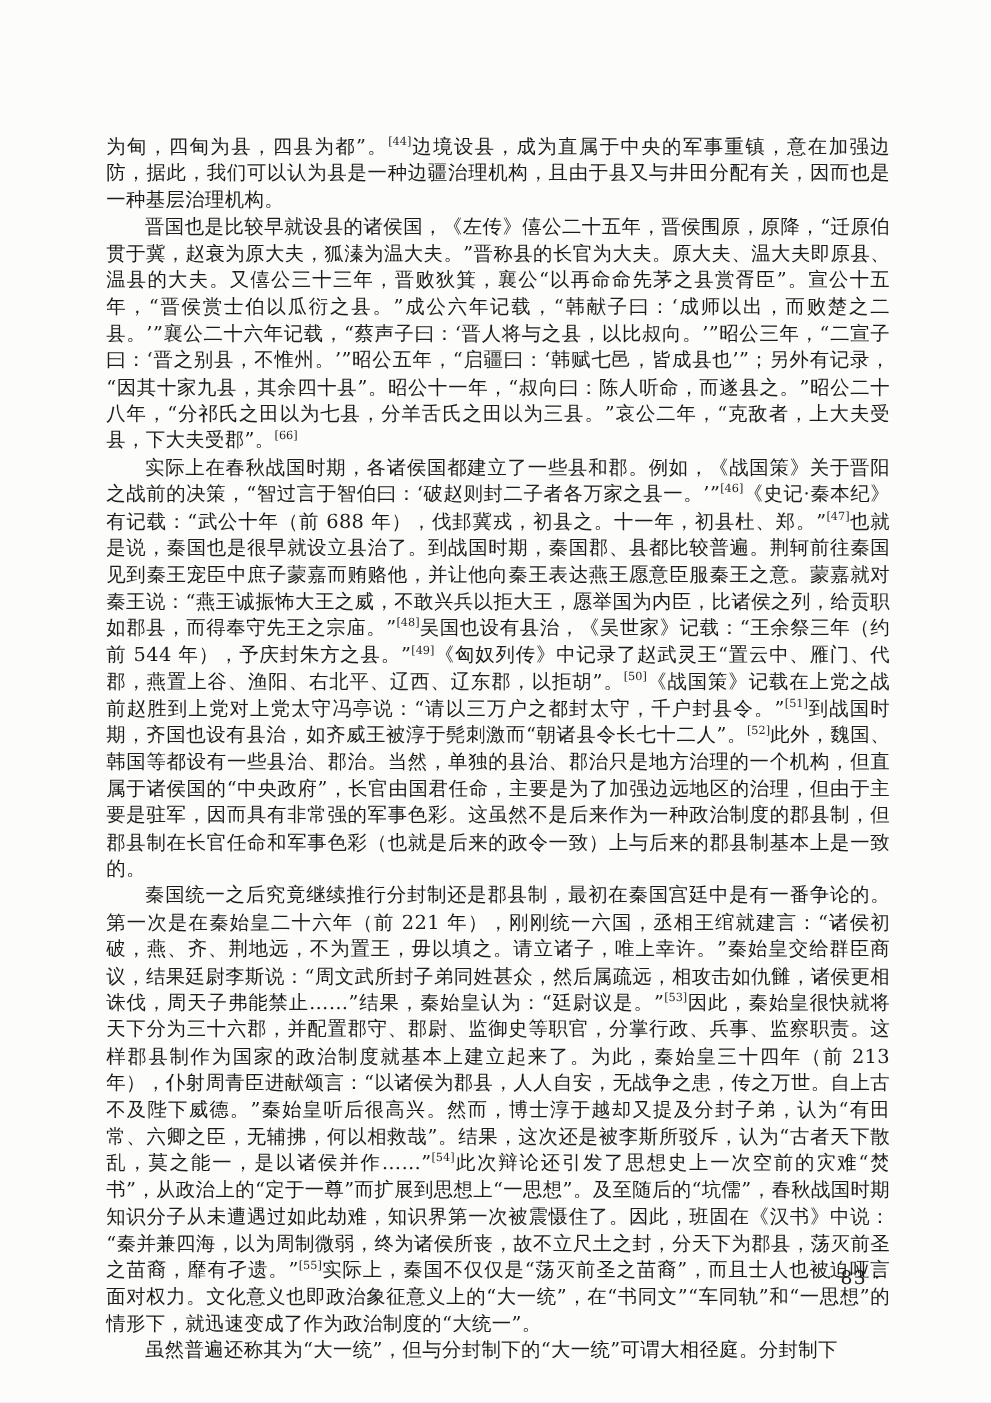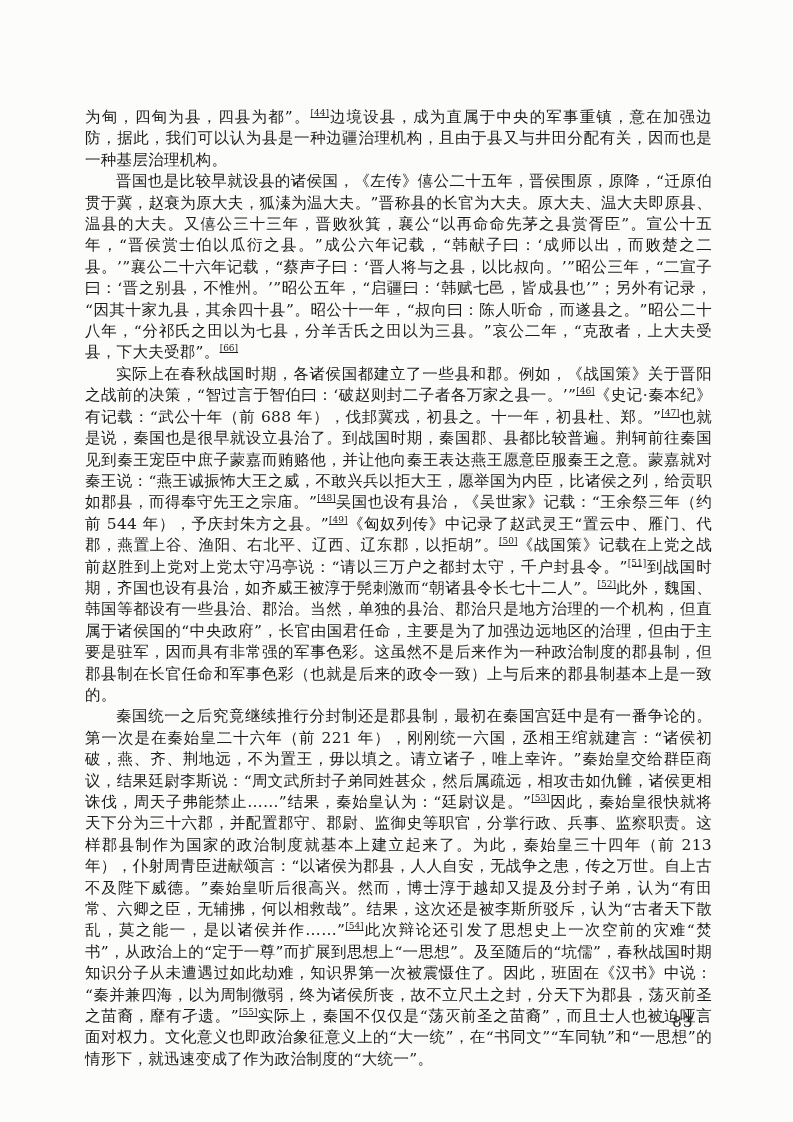--- a/index.html
+++ b/index.html
@@ -33,35 +33,35 @@
     padding: 0;
   }
   .text-block p.indent {
     text-indent: 2em;
   }
   sup.fn {
     font-size: 9px;
     line-height: 0;
     vertical-align: super;
     letter-spacing: 0;
-    text-decoration: underline;
   }
   .page-number {
     position: absolute;
     top: 1013px;
     right: 88px;
     font-size: 15px;
     letter-spacing: 1px;
     color: #1c1c1c;
   }
 </style>
 </head>
 <body>
 
 <div class="page">
   <div class="text-block">
       <p>为甸，四甸为县，四县为都”。<sup class="fn">[44]</sup>边境设县，成为直属于中央的军事重镇，意在加强边防，据此，我们可以认为县是一种边疆治理机构，且由于县又与井田分配有关，因而也是一种基层治理机构。</p>
       <p class="indent">晋国也是比较早就设县的诸侯国，《左传》僖公二十五年，晋侯围原，原降，“迁原伯贯于冀，赵衰为原大夫，狐溱为温大夫。”晋称县的长官为大夫。原大夫、温大夫即原县、温县的大夫。又僖公三十三年，晋败狄箕，襄公“以再命命先茅之县赏胥臣”。宣公十五年，“晋侯赏士伯以瓜衍之县。”成公六年记载，“韩献子曰：‘成师以出，而败楚之二县。’”襄公二十六年记载，“蔡声子曰：‘晋人将与之县，以比叔向。’”昭公三年，“二宣子曰：‘晋之别县，不惟州。’”昭公五年，“启疆曰：‘韩赋七邑，皆成县也’”；另外有记录，“因其十家九县，其余四十县”。昭公十一年，“叔向曰：陈人听命，而遂县之。”昭公二十八年，“分祁氏之田以为七县，分羊舌氏之田以为三县。”哀公二年，“克敌者，上大夫受县，下大夫受郡”。<sup class="fn">[66]</sup></p>
       <p class="indent">实际上在春秋战国时期，各诸侯国都建立了一些县和郡。例如，《战国策》关于晋阳之战前的决策，“智过言于智伯曰：‘破赵则封二子者各万家之县一。’”<sup class="fn">[46]</sup>《史记·秦本纪》有记载：“武公十年（前 688 年），伐邽冀戎，初县之。十一年，初县杜、郑。”<sup class="fn">[47]</sup>也就是说，秦国也是很早就设立县治了。到战国时期，秦国郡、县都比较普遍。荆轲前往秦国见到秦王宠臣中庶子蒙嘉而贿赂他，并让他向秦王表达燕王愿意臣服秦王之意。蒙嘉就对秦王说：“燕王诚振怖大王之威，不敢兴兵以拒大王，愿举国为内臣，比诸侯之列，给贡职如郡县，而得奉守先王之宗庙。”<sup class="fn">[48]</sup>吴国也设有县治，《吴世家》记载：“王余祭三年（约前 544 年），予庆封朱方之县。”<sup class="fn">[49]</sup>《匈奴列传》中记录了赵武灵王“置云中、雁门、代郡，燕置上谷、渔阳、右北平、辽西、辽东郡，以拒胡”。<sup class="fn">[50]</sup>《战国策》记载在上党之战前赵胜到上党对上党太守冯亭说：“请以三万户之都封太守，千户封县令。”<sup class="fn">[51]</sup>到战国时期，齐国也设有县治，如齐威王被淳于髡刺激而“朝诸县令长七十二人”。<sup class="fn">[52]</sup>此外，魏国、韩国等都设有一些县治、郡治。当然，单独的县治、郡治只是地方治理的一个机构，但直属于诸侯国的“中央政府”，长官由国君任命，主要是为了加强边远地区的治理，但由于主要是驻军，因而具有非常强的军事色彩。这虽然不是后来作为一种政治制度的郡县制，但郡县制在长官任命和军事色彩（也就是后来的政令一致）上与后来的郡县制基本上是一致的。</p>
       <p class="indent">秦国统一之后究竟继续推行分封制还是郡县制，最初在秦国宫廷中是有一番争论的。第一次是在秦始皇二十六年（前 221 年），刚刚统一六国，丞相王绾就建言：“诸侯初破，燕、齐、荆地远，不为置王，毋以填之。请立诸子，唯上幸许。”秦始皇交给群臣商议，结果廷尉李斯说：“周文武所封子弟同姓甚众，然后属疏远，相攻击如仇雠，诸侯更相诛伐，周天子弗能禁止……”结果，秦始皇认为：“廷尉议是。”<sup class="fn">[53]</sup>因此，秦始皇很快就将天下分为三十六郡，并配置郡守、郡尉、监御史等职官，分掌行政、兵事、监察职责。这样郡县制作为国家的政治制度就基本上建立起来了。为此，秦始皇三十四年（前 213 年），仆射周青臣进献颂言：“以诸侯为郡县，人人自安，无战争之患，传之万世。自上古不及陛下威德。”秦始皇听后很高兴。然而，博士淳于越却又提及分封子弟，认为“有田常、六卿之臣，无辅拂，何以相救哉”。结果，这次还是被李斯所驳斥，认为“古者天下散乱，莫之能一，是以诸侯并作……”<sup class="fn">[54]</sup>此次辩论还引发了思想史上一次空前的灾难“焚书”，从政治上的“定于一尊”而扩展到思想上“一思想”。及至随后的“坑儒”，春秋战国时期知识分子从未遭遇过如此劫难，知识界第一次被震慑住了。因此，班固在《汉书》中说：“秦并兼四海，以为周制微弱，终为诸侯所丧，故不立尺土之封，分天下为郡县，荡灭前圣之苗裔，靡有孑遗。”<sup class="fn">[55]</sup>实际上，秦国不仅仅是“荡灭前圣之苗裔”，而且士人也被迫哑言面对权力。文化意义也即政治象征意义上的“大一统”，在“书同文”“车同轨”和“一思想”的情形下，就迅速变成了作为政治制度的“大统一”。</p>
+      <p class="indent">虽然普遍还称其为“大一统”，但与分封制下的“大一统”可谓大相径庭。分封制下</p>
     </div>
   <div class="page-number">· 83 ·</div>
 </div>
 
 </body></html>

